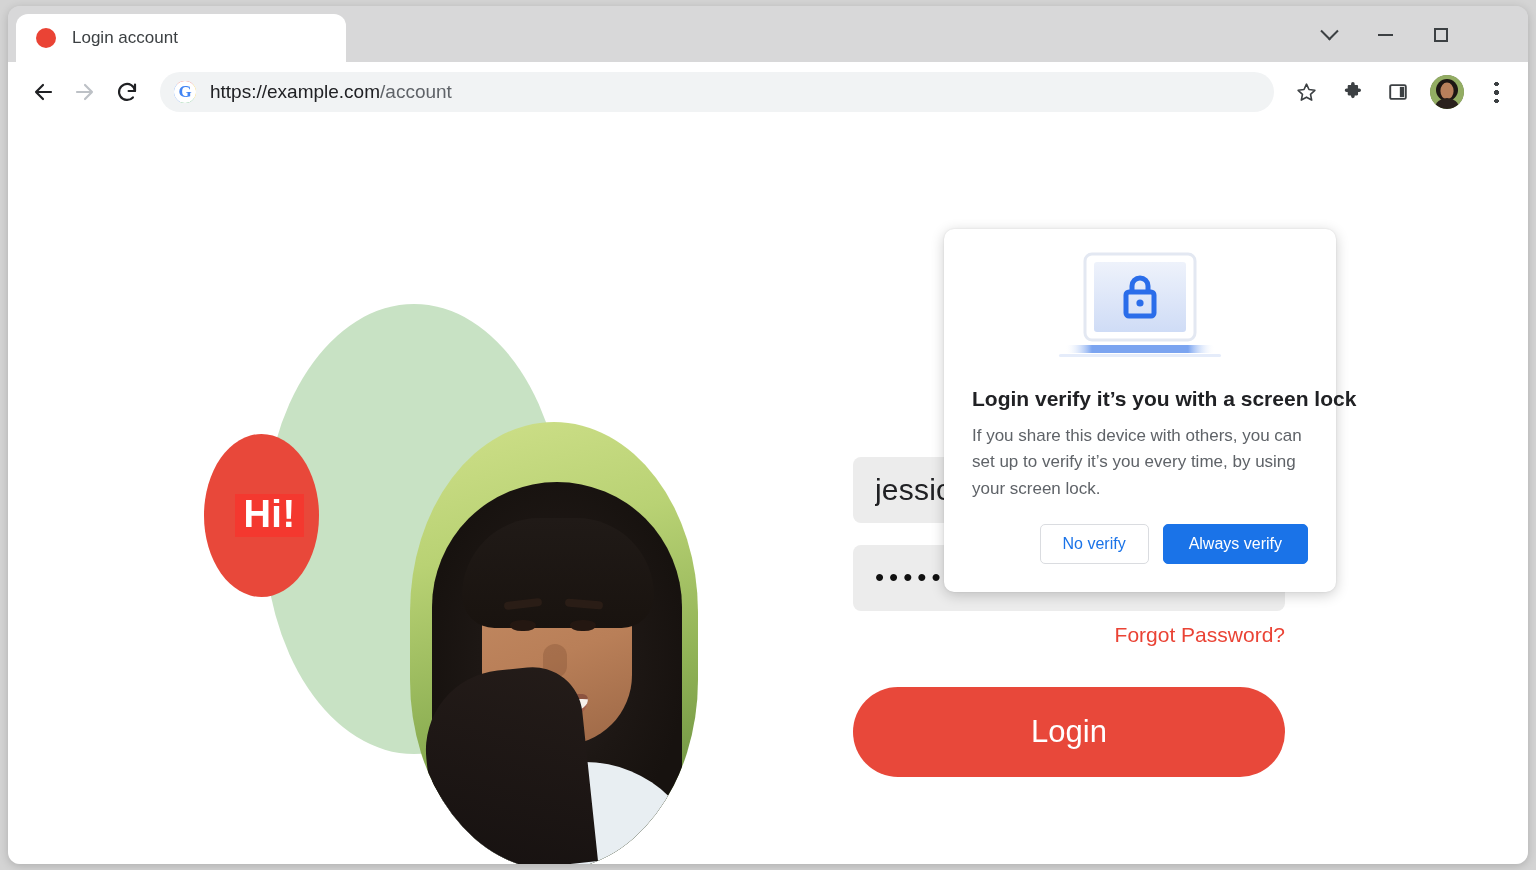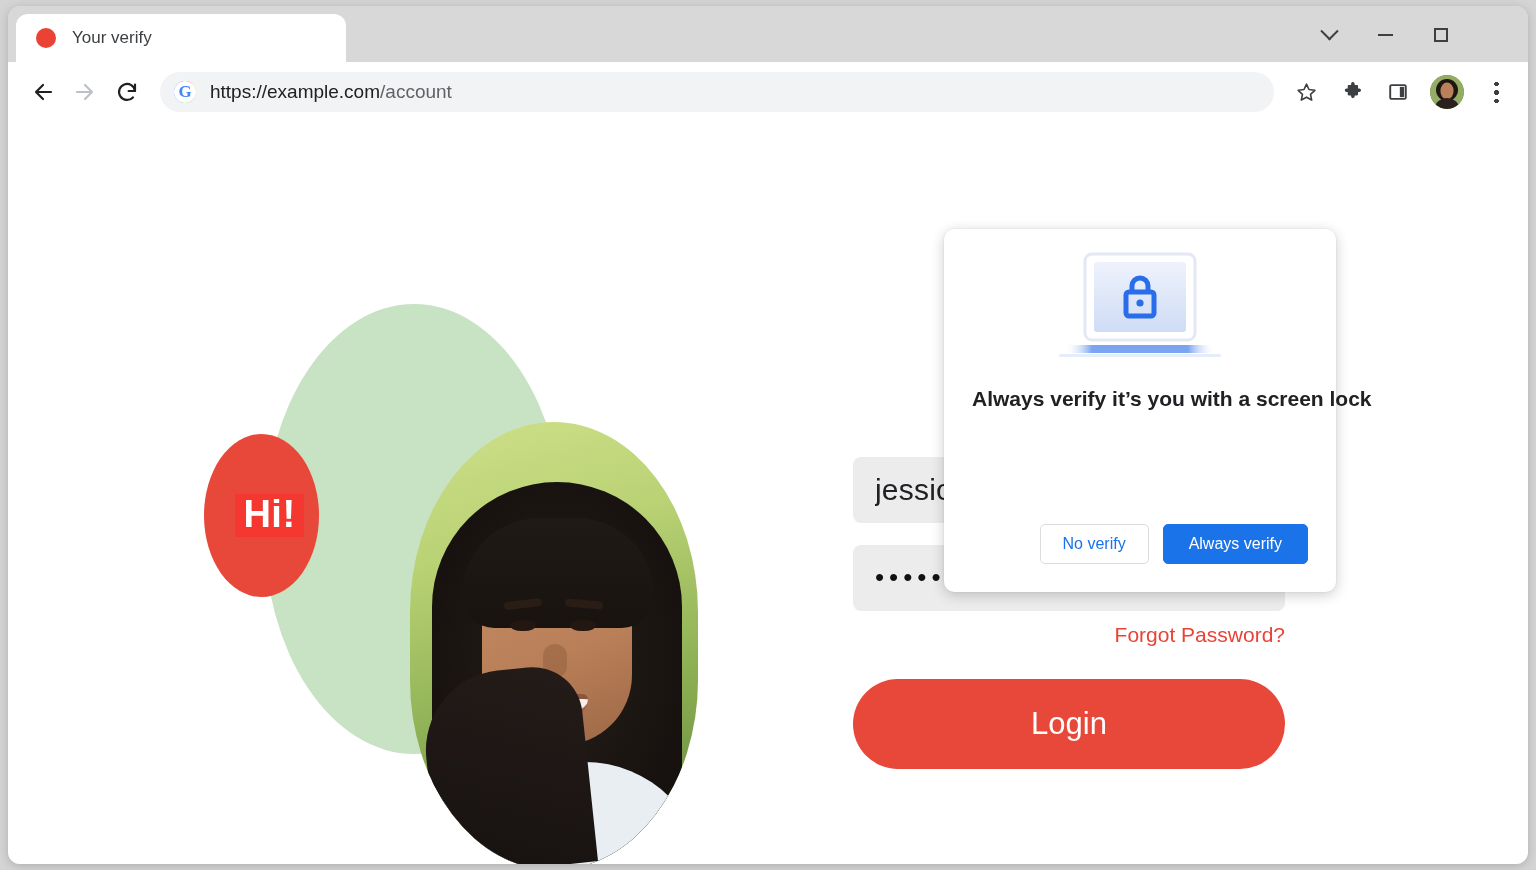--- a/index.html
+++ b/index.html
@@ -330,21 +330,21 @@
     color: #9aa0a6;
   }
   .forgot {
     margin-top: 12px;
     text-align: right;
     font-size: 21px;
     color: #ea4335;
     white-space: nowrap;
   }
   .login-btn {
-    margin-top: 32px;
+    margin-top: 40px;
     height: 90px;
     background: #e8483a;
     border-radius: 45px;
     display: flex; align-items: center; justify-content: center;
     color: #ffffff;
     font-size: 31px;
     border: none; width: 100%;
     cursor: pointer;
     font-family: "Liberation Sans", sans-serif;
   }
@@ -415,21 +415,21 @@
 </style>
 </head>
 <body>
 
 <div class="browser-window">
 
   <div class="tabstrip">
 
     <div class="tab">
       <div class="tab-favicon"></div>
-      <div class="tab-title">Your verify</div>
+      <div class="tab-title">Login account</div>
       <div class="tab-close">
         <span class="icon-x"></span>
       </div>
     </div>
 
     <div class="newtab-btn">
       <span class="icon-plus"></span>
     </div>
 
     <div class="winctl">
@@ -584,21 +584,22 @@
           <rect x="20" y="99" width="150" height="8" rx="4" fill="url(#base)"></rect>
           <rect x="14" y="108" width="162" height="3" rx="1.5" fill="#cfdcf6" opacity="0.55"></rect>
           <g stroke="#2a6dea" stroke-width="5" fill="none">
             <rect x="81" y="46" width="28" height="24" rx="3"></rect>
             <path d="M87 46v-6a8 8 0 0 1 16 0v6"></path>
           </g>
           <circle cx="95" cy="57" r="3.6" fill="#2a6dea"></circle>
         </svg>
       </div>
 
-      <div class="dlg-title">Always verify it’s you with a screen lock</div>
+      <div class="dlg-title">Login verify it’s you with a screen lock</div>
+      <div class="dlg-body">If you share this device with others, you can set up to verify it’s you every time, by using your screen lock.</div>
 
       <div class="dlg-actions">
         <button class="btn-secondary">No verify</button>
         <button class="btn-primary">Always verify</button>
       </div>
     </div>
 
   </div>
 </div>
 

